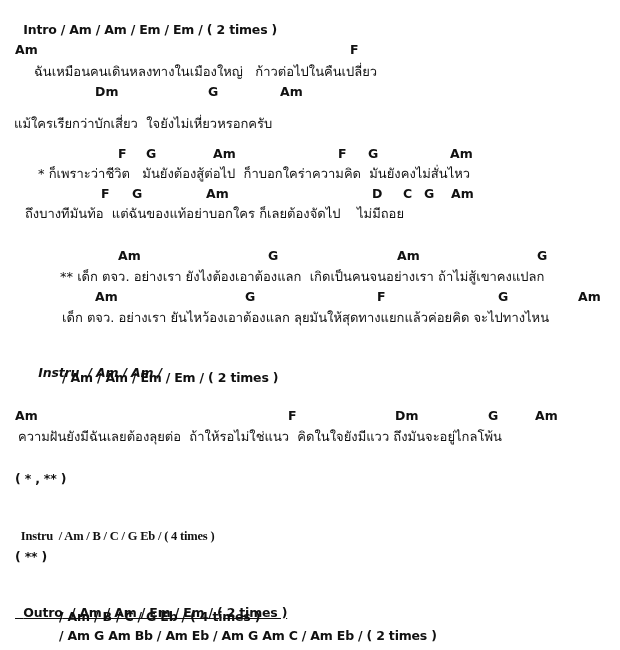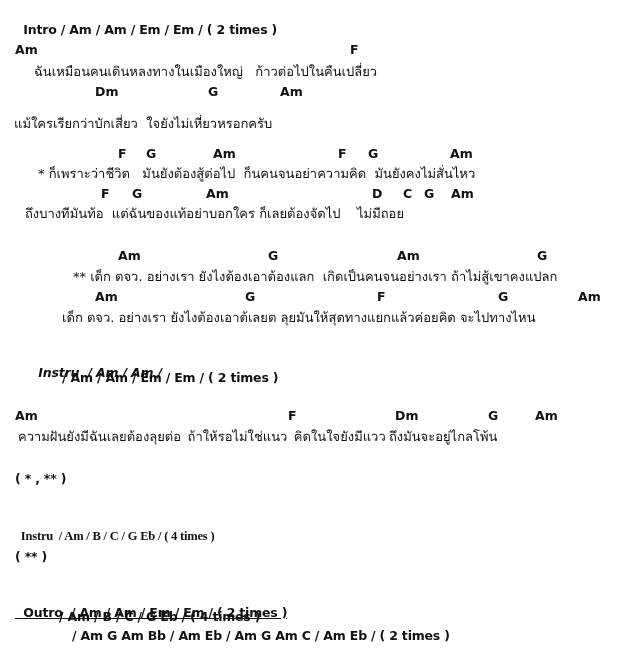--- a/index.html
+++ b/index.html
@@ -24,61 +24,61 @@
 <div class="ch" style="left:208px;top:84px;">G</div>
 <div class="ch" style="left:280px;top:84px;">Am</div>
 <div class="ln t" style="left:14px;top:104px;margin-top:12px;">แม้ใครเรียกว่าบักเสี่ยว  ใจยังไม่เหี่ยวหรอกครับ</div>
 
 <div class="ch" style="left:118px;top:146px;">F</div>
 <div class="ch" style="left:146px;top:146px;">G</div>
 <div class="ch" style="left:213px;top:146px;">Am</div>
 <div class="ch" style="left:338px;top:146px;">F</div>
 <div class="ch" style="left:368px;top:146px;">G</div>
 <div class="ch" style="left:450px;top:146px;">Am</div>
-<div class="ln t" style="left:38px;top:166px;">* ก็เพราะว่าชีวิต   มันยังต้องสู้ต่อไป  ก็นคนจนอย่าความคิด  มันยังคงไม่สั่นไหว</div>
+<div class="ln t" style="left:38px;top:166px;">* ก็เพราะว่าชีวิต   มันยังต้องสู้ต่อไป  ก็าบอกใคร่าความคิด  มันยังคงไม่สั่นไหว</div>
 
 <div class="ch" style="left:101px;top:186px;">F</div>
 <div class="ch" style="left:132px;top:186px;">G</div>
 <div class="ch" style="left:206px;top:186px;">Am</div>
 <div class="ch" style="left:372px;top:186px;">D</div>
 <div class="ch" style="left:403px;top:186px;">C</div>
 <div class="ch" style="left:424px;top:186px;">G</div>
 <div class="ch" style="left:451px;top:186px;">Am</div>
 <div class="ln t" style="left:25px;top:206px;">ถึงบางทีมันท้อ  แต่ฉันของแท้อย่าบอกใคร ก็เลยต้องจัดไป    ไม่มีถอย</div>
 
 <div class="ch" style="left:118px;top:248px;">Am</div>
 <div class="ch" style="left:268px;top:248px;">G</div>
 <div class="ch" style="left:397px;top:248px;">Am</div>
 <div class="ch" style="left:537px;top:248px;">G</div>
-<div class="ln t" style="left:73px;top:269px;">** เด็ก ตจว. อย่างเรา ยังไงต้องเอาต้องแลก  เกิดเป็นคนจนอย่างเรา ถ้าไม่สู้เขาคงแปลก</div>
+<div class="ln t" style="left:60px;top:269px;">** เด็ก ตจว. อย่างเรา ยังไงต้องเอาต้องแลก  เกิดเป็นคนจนอย่างเรา ถ้าไม่สู้เขาคงแปลก</div>
 
 <div class="ch" style="left:95px;top:289px;">Am</div>
 <div class="ch" style="left:245px;top:289px;">G</div>
 <div class="ch" style="left:377px;top:289px;">F</div>
 <div class="ch" style="left:498px;top:289px;">G</div>
 <div class="ch" style="left:578px;top:289px;">Am</div>
-<div class="ln t" style="left:62px;top:310px;">เด็ก ตจว. อย่างเรา ยังไงต้องเอาต้เลยต ลุยมันให้สุดทางแยกแล้วค่อยคิด จะไปทางไหน</div>
+<div class="ln t" style="left:62px;top:310px;">เด็ก ตจว. อย่างเรา ยันไหว้องเอาต้องแลก ลุยมันให้สุดทางแยกแล้วค่อยคิด จะไปทางไหน</div>
 
 <div class="ln b" style="left:30px;top:349px;font-style:italic;">
   <span>Instru</span><span>  / Am / Am /</span>
 </div>
 <div class="ln b" style="left:62px;top:370px;">/ Am / Am / Em / Em / ( 2 times )</div>
 
 <div class="ch" style="left:15px;top:408px;">Am</div>
 <div class="ch" style="left:288px;top:408px;">F</div>
 <div class="ch" style="left:395px;top:408px;">Dm</div>
 <div class="ch" style="left:488px;top:408px;">G</div>
 <div class="ch" style="left:535px;top:408px;">Am</div>
-<div class="ln t" style="left:18px;top:429px;font-family:Liberation Serif, serif;">ความฝันยังมีฉันเลยต้องลุยต่อ  ถ้าให้รอไม่ใช่แนว  คิดในใจยังมีแวว ถึงมันจะอยู่ไกลโพ้น</div>
+<div class="ln t" style="left:18px;top:429px;">ความฝันยังมีฉันเลยต้องลุยต่อ  ถ้าให้รอไม่ใช่แนว  คิดในใจยังมีแวว ถึงมันจะอยู่ไกลโพ้น</div>
 
 <div class="ln b" style="left:15px;top:471px;">( * , ** )</div>
 
 <div class="ln b" style="left:15px;top:512px;font-family:Liberation Serif, serif;">
   <span>Instru</span><span>  / Am / B / C / G Eb / ( 4 times )</span>
 </div>
 
 <div class="ln b" style="left:15px;top:549px;">( ** )</div>
 
 <div class="ln b" style="left:15px;top:589px;text-decoration:underline;">
   <span>Outro</span><span>  / Am / Am / Em / Em / ( 2 times )</span>
 </div>
 <div class="ln b" style="left:59px;top:609px;">/ Am / B / C / G Eb / ( 4 times )</div>
-<div class="ln b" style="left:72px;top:628px;">/ Am G Am Bb / Am Eb / Am G Am C / Am Eb / ( 2 times )</div>
+<div class="ln b" style="left:59px;top:628px;">/ Am G Am Bb / Am Eb / Am G Am C / Am Eb / ( 2 times )</div>
 
 </body></html>

